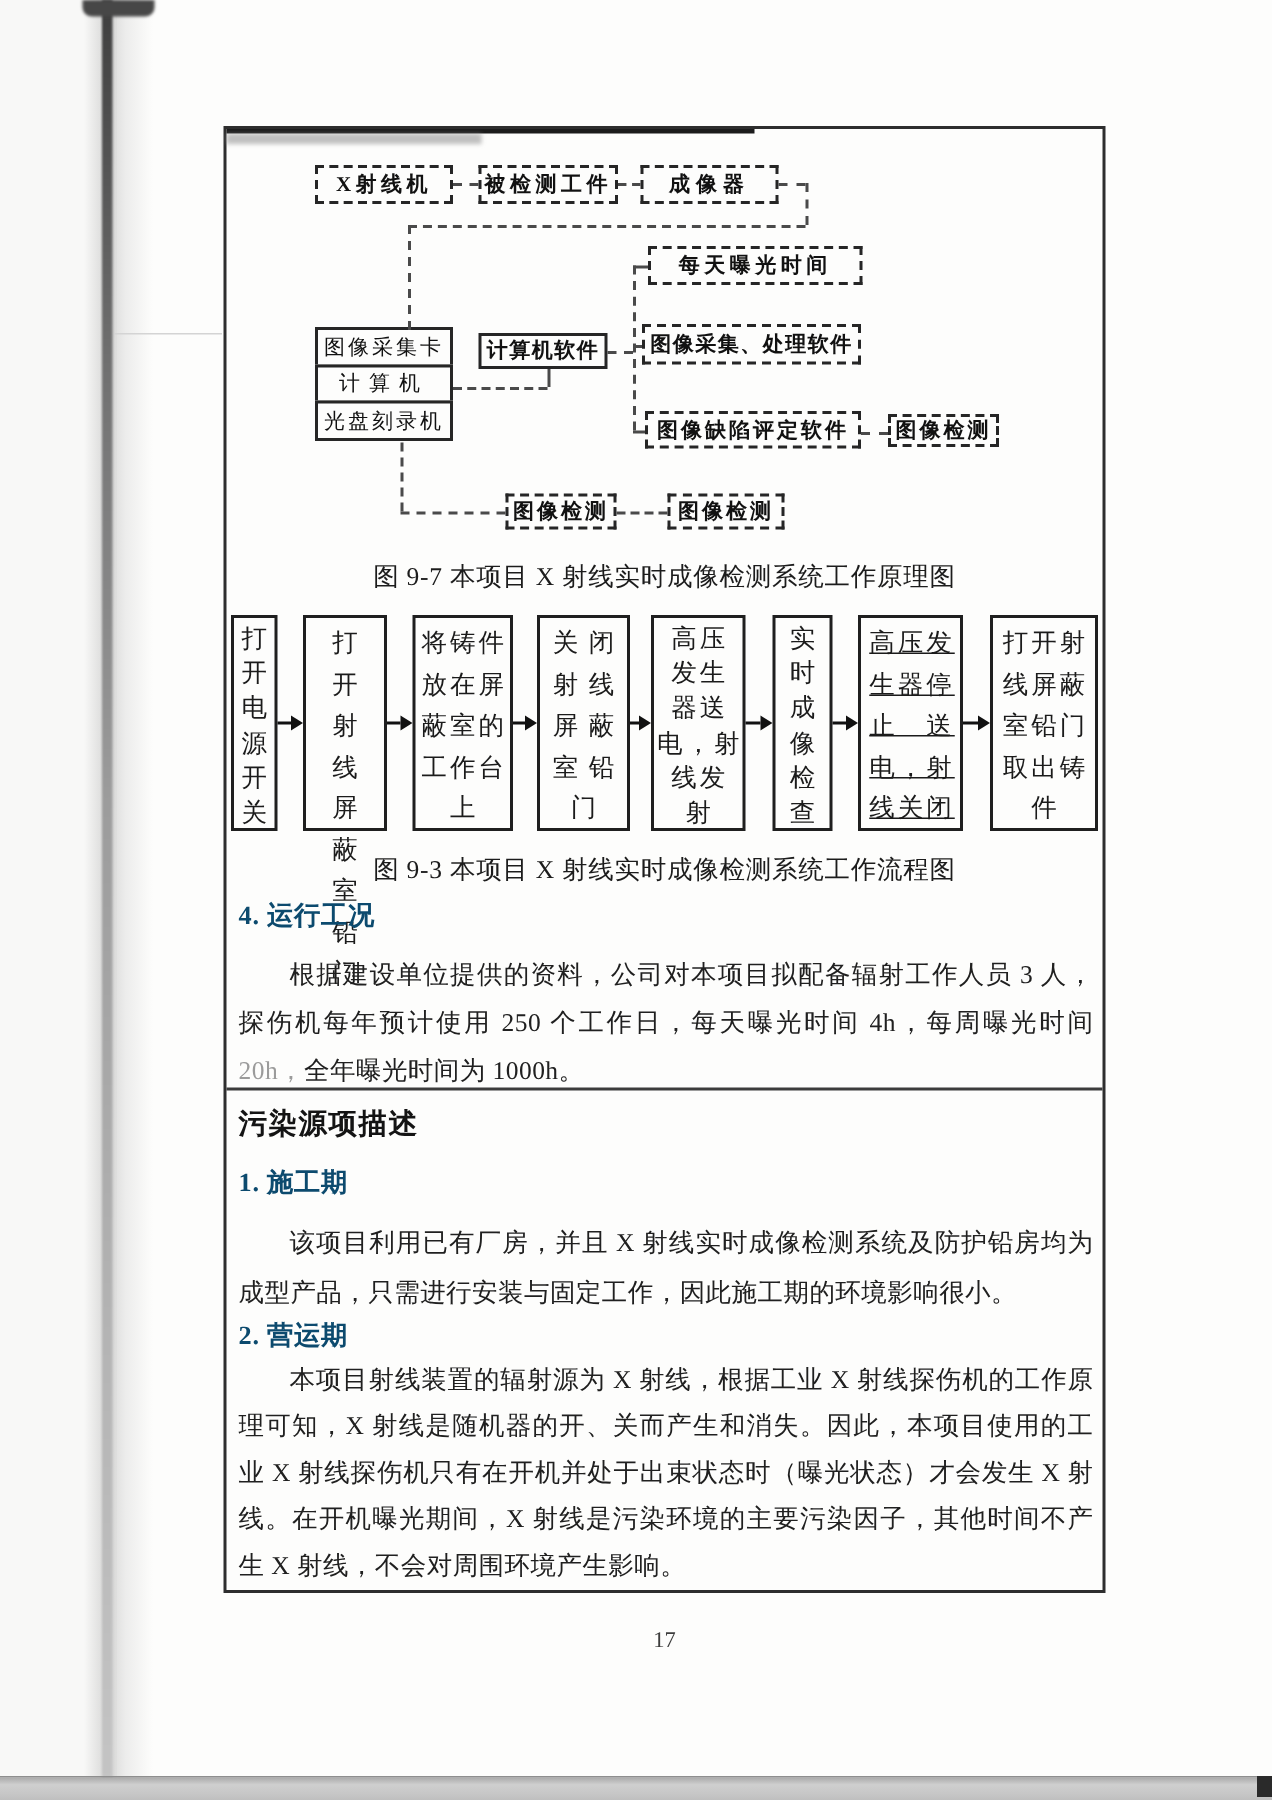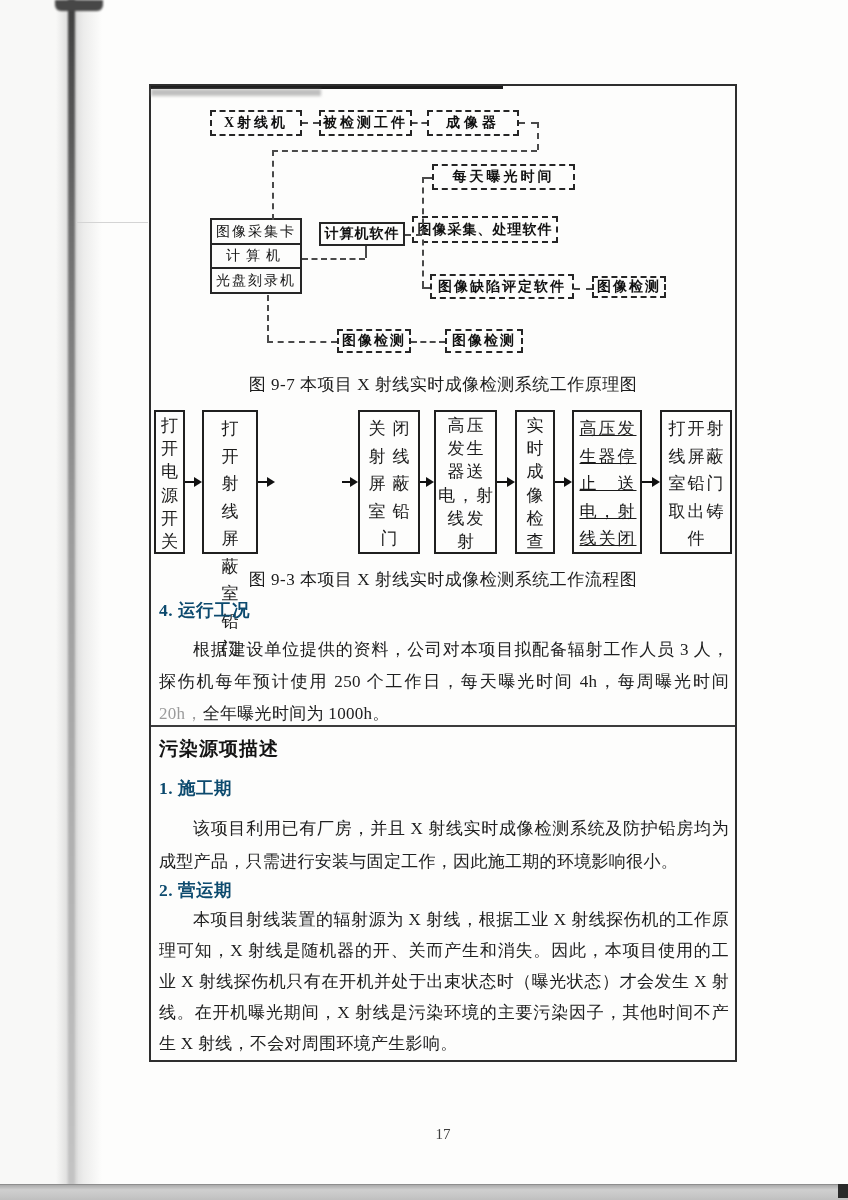--- a/index.html
+++ b/index.html
@@ -51,21 +51,21 @@
   .s2{left:51px;width:56px;letter-spacing:7px;padding-left:7px;}
   .s3{left:124px;width:67px;letter-spacing:2px;padding-left:2px;}
   .s4{left:207px;width:62px;letter-spacing:7px;padding-left:7px;}
   .s5{left:283px;width:63px;letter-spacing:2px;padding-left:2px;line-height:23.2px;padding-top:2px;}
   .s6{left:364px;width:40px;line-height:23.2px;padding-top:2px;}
   .s7{left:421px;width:70px;letter-spacing:2px;padding-left:2px;text-decoration:underline;}
   .s8{left:509px;width:72px;letter-spacing:2px;padding-left:2px;}
   .arrow{position:absolute;top:71px;height:2px;background:#111;}
   .arrow::after{content:"";position:absolute;right:-8px;top:-4px;border-left:8px solid #111;
         border-top:5px solid transparent;border-bottom:5px solid transparent;}
-  .pagenum{position:absolute;left:149px;top:1086px;width:588px;text-align:center;font-size:15px;color:#3d3d3d;margin-top:40px;}
+  .pagenum{position:absolute;left:149px;top:1086px;width:588px;text-align:center;font-size:15px;color:#3d3d3d;}
 </style>
 </head>
 <body>
 
 <div>
 
   <div class="abs paper"></div>
   <div class="abs binding-halo"></div>
   <div class="abs binding-line"></div>
   <div class="abs corner-blob"></div>
@@ -99,21 +99,21 @@
         </div>
       </div>
 
       <div class="fbox" style="left:168px;top:136px;width:86px;height:24px;">
         <span class="ls1">计算机软件</span>
       </div>
 
       <div class="fbox dash" style="left:281px;top:78px;width:143px;height:26px;">
         <span class="ls3">每天曝光时间</span>
       </div>
-      <div class="fbox dash" style="left:261px;top:130px;width:146px;height:27px;">
+      <div class="fbox dash" style="left:277px;top:130px;width:146px;height:27px;">
         <span class="ls1">图像采集、处理软件</span>
       </div>
       <div class="fbox dash" style="left:279px;top:188px;width:144px;height:25px;">
         <span class="ls2">图像缺陷评定软件</span>
       </div>
       <div class="fbox dash" style="left:441px;top:190px;width:74px;height:22px;">
         <span class="ls2">图像检测</span>
       </div>
 
       <div class="fbox dash" style="left:186px;top:243px;width:74px;height:24px;">
@@ -149,20 +149,25 @@
 开
 电
 源
 开
 关</div>
       <div class="step s2">打开
 射线
 屏蔽
 室铅
 门</div>
+      <div class="step s3">将铸件
+放在屏
+蔽室的
+工作台
+上</div>
       <div class="step s4">关闭
 射线
 屏蔽
 室铅
 门</div>
       <div class="step s5">高压
 发生
 器送
 电，射
 线发

